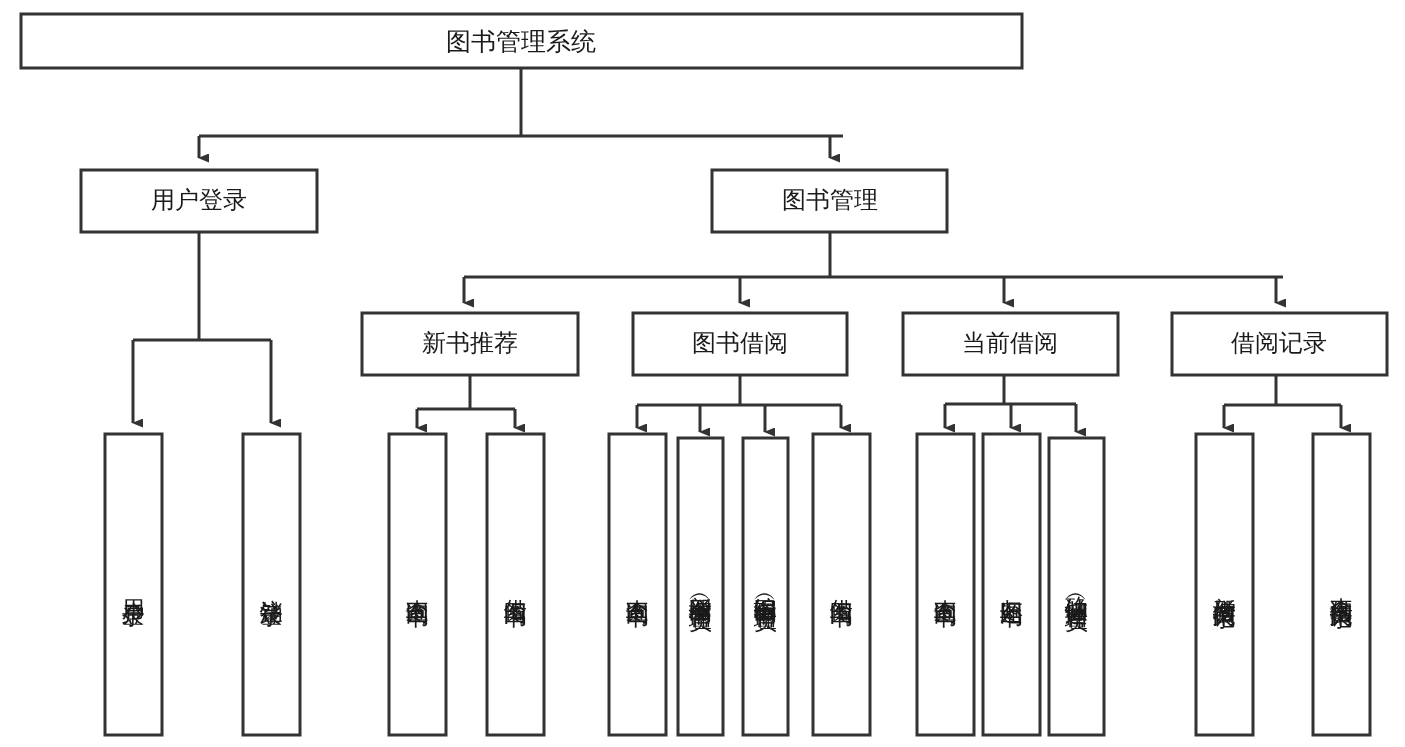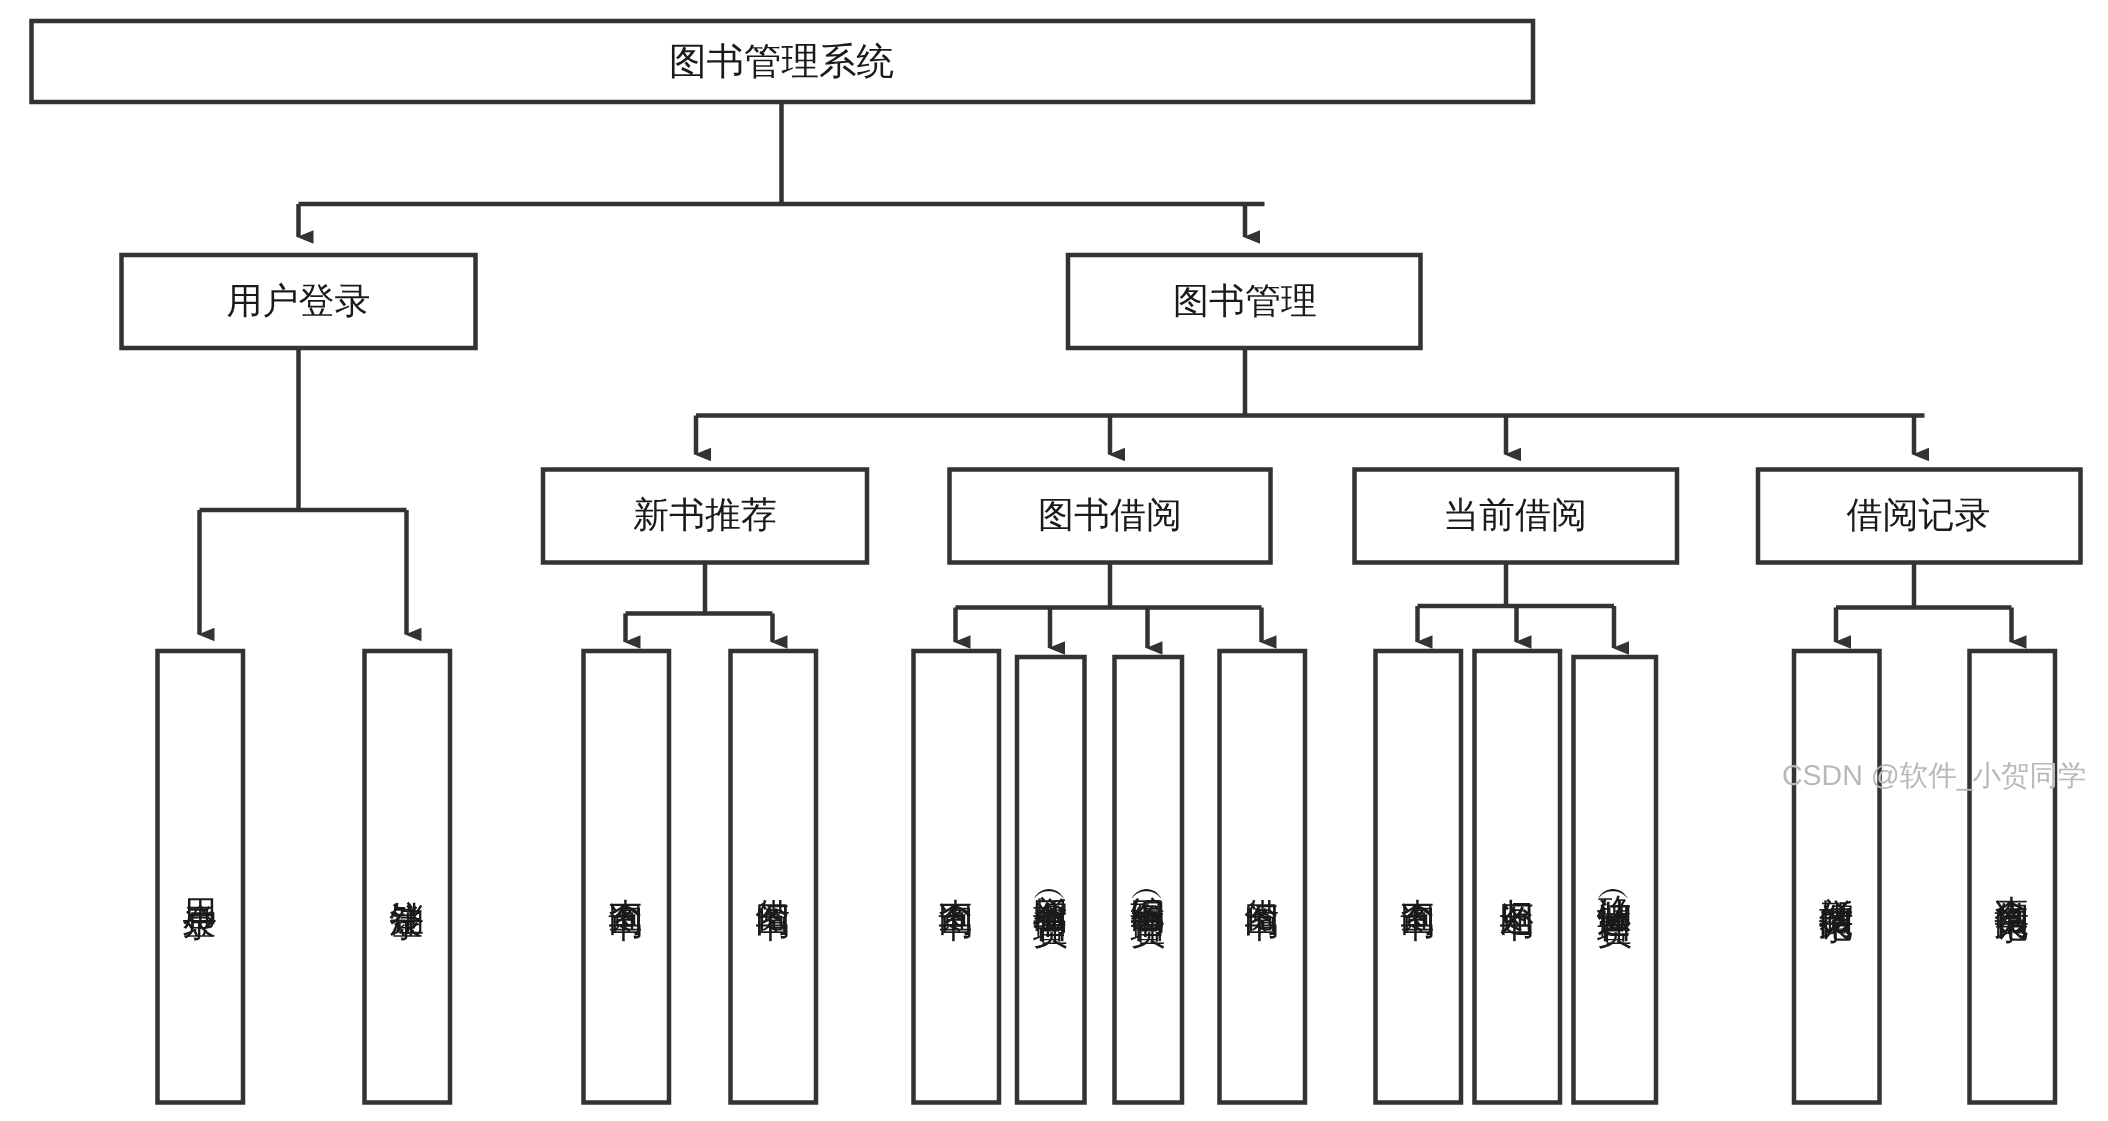--- a/index.html
+++ b/index.html
@@ -246,15 +246,14 @@
   </div>
 
   <div class="leaf-label-wrap" style="left:1196px; top:434px; width:57px; height:301px;">
     <span class="leaf-label">新增借阅记录</span>
   </div>
 
   <div class="leaf-label-wrap" style="left:1313px; top:434px; width:57px; height:301px;">
     <span class="leaf-label">查询借阅记录</span>
   </div>
 
-  <div class="watermark">CSDN @软件_小贺同学</div>
 
 </div>
 
 </body></html>

